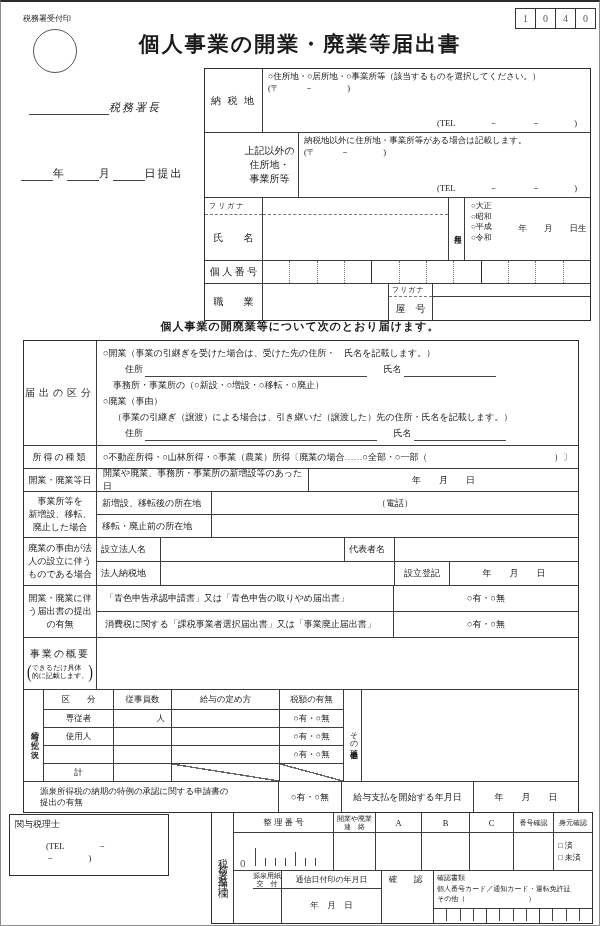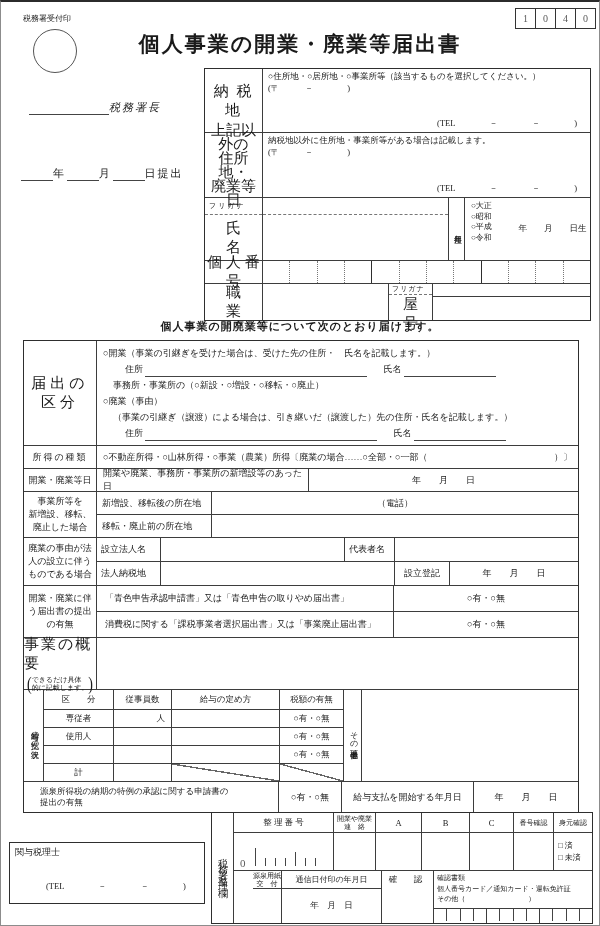--- a/index.html
+++ b/index.html
@@ -21,21 +21,21 @@
   .br { border-right:1px solid #3d3d3d; }
   .bb { border-bottom:1px solid #3d3d3d; }
   .bt { border-top:1px solid #3d3d3d; }
   .bl { border-left:1px solid #3d3d3d; }
   .bbd { border-bottom:1px dashed #777; }
   .vert {
     writing-mode:vertical-rl; text-orientation:upright;
     display:flex; align-items:center; justify-content:center; text-align:center;
   }
   .f7 { font-size:7px; } .f8 { font-size:8px; } .f85 { font-size:8.5px; }
-  .f9 { font-size:9px; } .f95 { font-size:15px; } .f11 { font-size:11px; }
+  .f9 { font-size:9px; } .f95 { font-size:10px; } .f11 { font-size:11px; }
   .ls2 { letter-spacing:2px; } .ls4 { letter-spacing:4px; }
   .blank { display:inline-block; border-bottom:1px solid #444; height:11px; vertical-align:bottom; }
   .boxed { border:1.5px solid #2e2e2e; }
   .diag { background:linear-gradient(to top right, transparent calc(50% - 0.7px), #666 calc(50% - 0.7px), #666 calc(50% + 0.7px), transparent calc(50% + 0.7px)); }
   .tick { width:1px; background:#444; align-self:flex-end; margin-bottom:2px; }
   .mn-cell { flex:1; height:100%; border-right:1px dotted #777; }
   .mn-cell:last-child { border-right:none; }
   .mn-solid { border-right:1.5px solid #2e2e2e; }
   .gray { color:#5a5a5a; }
   .title {
@@ -73,24 +73,24 @@
     <div class="flex bb" style="height:64px;">
       <div class="lbl br f95 ls2" style="width:58px;">納 税 地</div>
       <div class="col" style="flex:1; padding:2px 5px;">
         <span class="f85">○住所地・○居所地・○事業所等（該当するものを選択してください。）</span>
         <span class="f85">(〒　　　－　　　　)</span>
         <span class="f85" style="margin-top:auto; align-self:flex-end; padding-right:8px;">(TEL　　　　－　　　　－　　　　)</span>
       </div>
     </div>
 
     <div class="flex bb" style="height:65px;">
-      <div class="lbl br f95 col" style="width:58px; line-height:14px;">
+      <div class="lbl br f95 col" style="width:58px; line-height:14px;margin-left:36px;">
         <span>上記以外の</span>
         <span>住所地・</span>
-        <span>廃業等日</span>
+        <span>事業所等</span>
       </div>
       <div class="col" style="flex:1; padding:2px 5px;">
         <span class="f85">納税地以外に住所地・事業所等がある場合は記載します。</span>
         <span class="f85">(〒　　　－　　　　)</span>
         <span class="f85" style="margin-top:auto; align-self:flex-end; padding-right:8px;">(TEL　　　　－　　　　－　　　　)</span>
       </div>
     </div>
 
     <div class="flex bb" style="height:63px;">
       <div class="col br" style="width:58px;">
@@ -304,21 +304,21 @@
       <div class="col br f85" style="width:255px; justify-content:center; padding-left:16px; line-height:11px;">
         <span>源泉所得税の納期の特例の承認に関する申請書の</span>
         <span>提出の有無</span>
       </div>
       <div class="lbl br f9" style="width:63px;">○有・○無</div>
       <div class="lbl br f9" style="width:132px;">給与支払を開始する年月日</div>
       <div class="lbl f9" style="flex:1;">年　　月　　日</div>
     </div>
   </div>
 
-  <div class="abs boxed" style="left:8px; top:840px; width:196px; height:62px;">
+  <div class="abs boxed" style="left:8px; top:812px; width:160px; height:62px;">
     <span class="abs f9" style="left:5px; top:3px;">関与税理士</span>
     <span class="abs f85" style="left:36px; bottom:10px;">(TEL　　　　－　　　　－　　　　)</span>
   </div>
 
   <div class="abs boxed flex" style="left:210px; top:810px; width:382px; height:112px;">
     <div class="vert br" style="width:22px; font-size:10px; letter-spacing:6px;">税務署整理欄</div>
     <div class="col" style="flex:1;">
 
       <div class="flex bb f85" style="height:20px;">
         <div class="lbl br" style="width:100px;">整 理 番 号</div>

